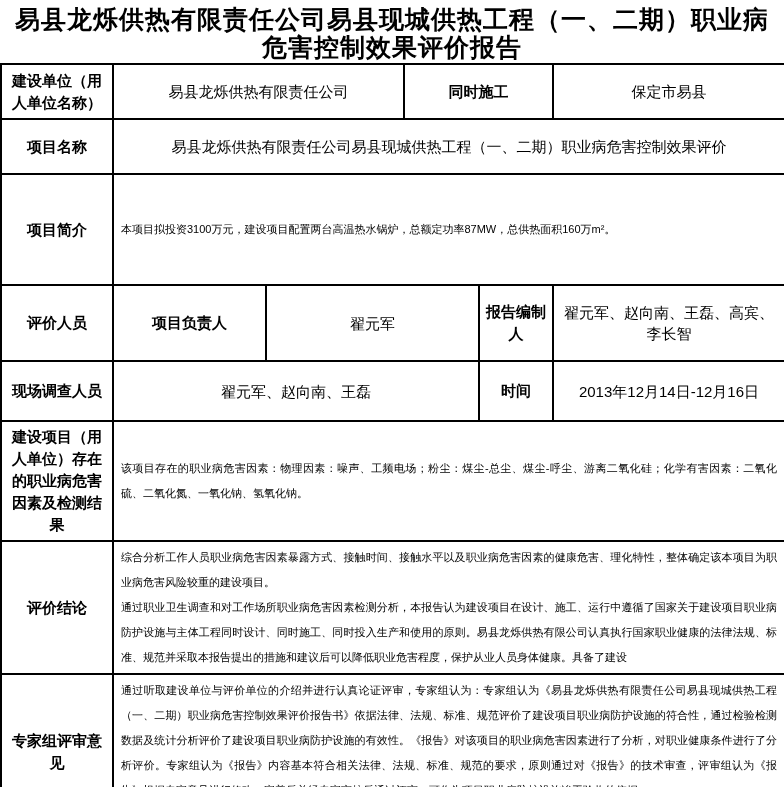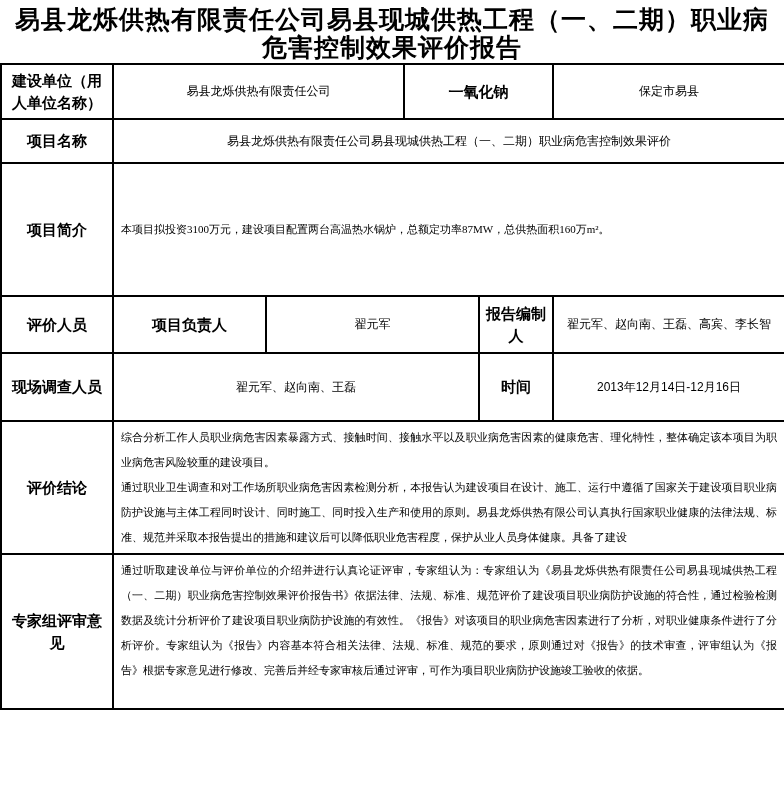--- a/index.html
+++ b/index.html
@@ -17,21 +17,21 @@
     border-collapse:collapse; table-layout:fixed;
     width:784px; margin:0;
   }
   table.report td { border:2px solid #000; box-sizing:border-box; overflow:hidden; }
   td.label {
     font-weight:bold; text-align:center; vertical-align:middle;
     font-size:15px; line-height:22px; padding:2px 3px;
   }
   td.center {
     text-align:center; vertical-align:middle;
-    font-size:12px; line-height:21px; padding:10px 4px;
+    font-size:15px; line-height:21px; padding:16px 4px;
   }
   td.longtext {
     font-size:11px; line-height:25px; padding:3px 7px;
     vertical-align:middle; text-align:justify;
   }
   td.top { vertical-align:top; }
   .para { margin:0; }
 </style>
 </head>
 <body>
@@ -47,49 +47,53 @@
       <col style="width:138px">
       <col style="width:75px">
       <col style="width:74px">
       <col style="width:232px">
     </colgroup>
 
     <tbody>
         <tr style="height:55px;">
       <td class="label">建设单位（用人单位名称）</td>
       <td class="center" colspan="2">易县龙烁供热有限责任公司</td>
-      <td class="label" colspan="2">一氧化钠</td>
+      <td class="label" colspan="2">同时施工</td>
       <td class="center">保定市易县</td>
     </tr>
 
     <tr style="height:44px;">
       <td class="label">项目名称</td>
       <td class="center" colspan="5">易县龙烁供热有限责任公司易县现城供热工程（一、二期）职业病危害控制效果评价</td>
     </tr>
 
-    <tr style="height:133px;font-family:Liberation Serif, serif;">
+    <tr style="height:111px;">
       <td class="label">项目简介</td>
       <td class="longtext" colspan="5">本项目拟投资3100万元，建设项目配置两台高温热水锅炉，总额定功率87MW，总供热面积160万m²。</td>
     </tr>
 
     <tr style="height:57px;border-radius:28px;">
       <td class="label">评价人员</td>
       <td class="label">项目负责人</td>
       <td class="center" colspan="2">翟元军</td>
       <td class="label">报告编制人</td>
       <td class="center">翟元军、赵向南、王磊、高宾、李长智</td>
     </tr>
 
-    <tr style="height:68px;">
+    <tr style="height:60px;">
       <td class="label">现场调查人员</td>
       <td class="center" colspan="3">翟元军、赵向南、王磊</td>
       <td class="label">时间</td>
       <td class="center">2013年12月14日-12月16日</td>
     </tr>
 
+    <tr style="height:120px;">
+      <td class="label">建设项目（用人单位）存在的职业病危害因素及检测结果</td>
+      <td class="longtext" colspan="5">该项目存在的职业病危害因素：物理因素：噪声、工频电场；粉尘：煤尘-总尘、煤尘-呼尘、游离二氧化硅；化学有害因素：二氧化硫、二氧化氮、一氧化钠、氢氧化钠。</td>
+    </tr>
 
     <tr style="height:120px;">
       <td class="label">评价结论</td>
       <td class="longtext top" colspan="5">
         <p class="para">综合分析工作人员职业病危害因素暴露方式、接触时间、接触水平以及职业病危害因素的健康危害、理化特性，整体确定该本项目为职业病危害风险较重的建设项目。</p>
         <p class="para">通过职业卫生调查和对工作场所职业病危害因素检测分析，本报告认为建设项目在设计、施工、运行中遵循了国家关于建设项目职业病防护设施与主体工程同时设计、同时施工、同时投入生产和使用的原则。易县龙烁供热有限公司认真执行国家职业健康的法律法规、标准、规范并采取本报告提出的措施和建议后可以降低职业危害程度，保护从业人员身体健康。具备了建设</p>
       </td>
     </tr>
 
     <tr style="height:155px;">

